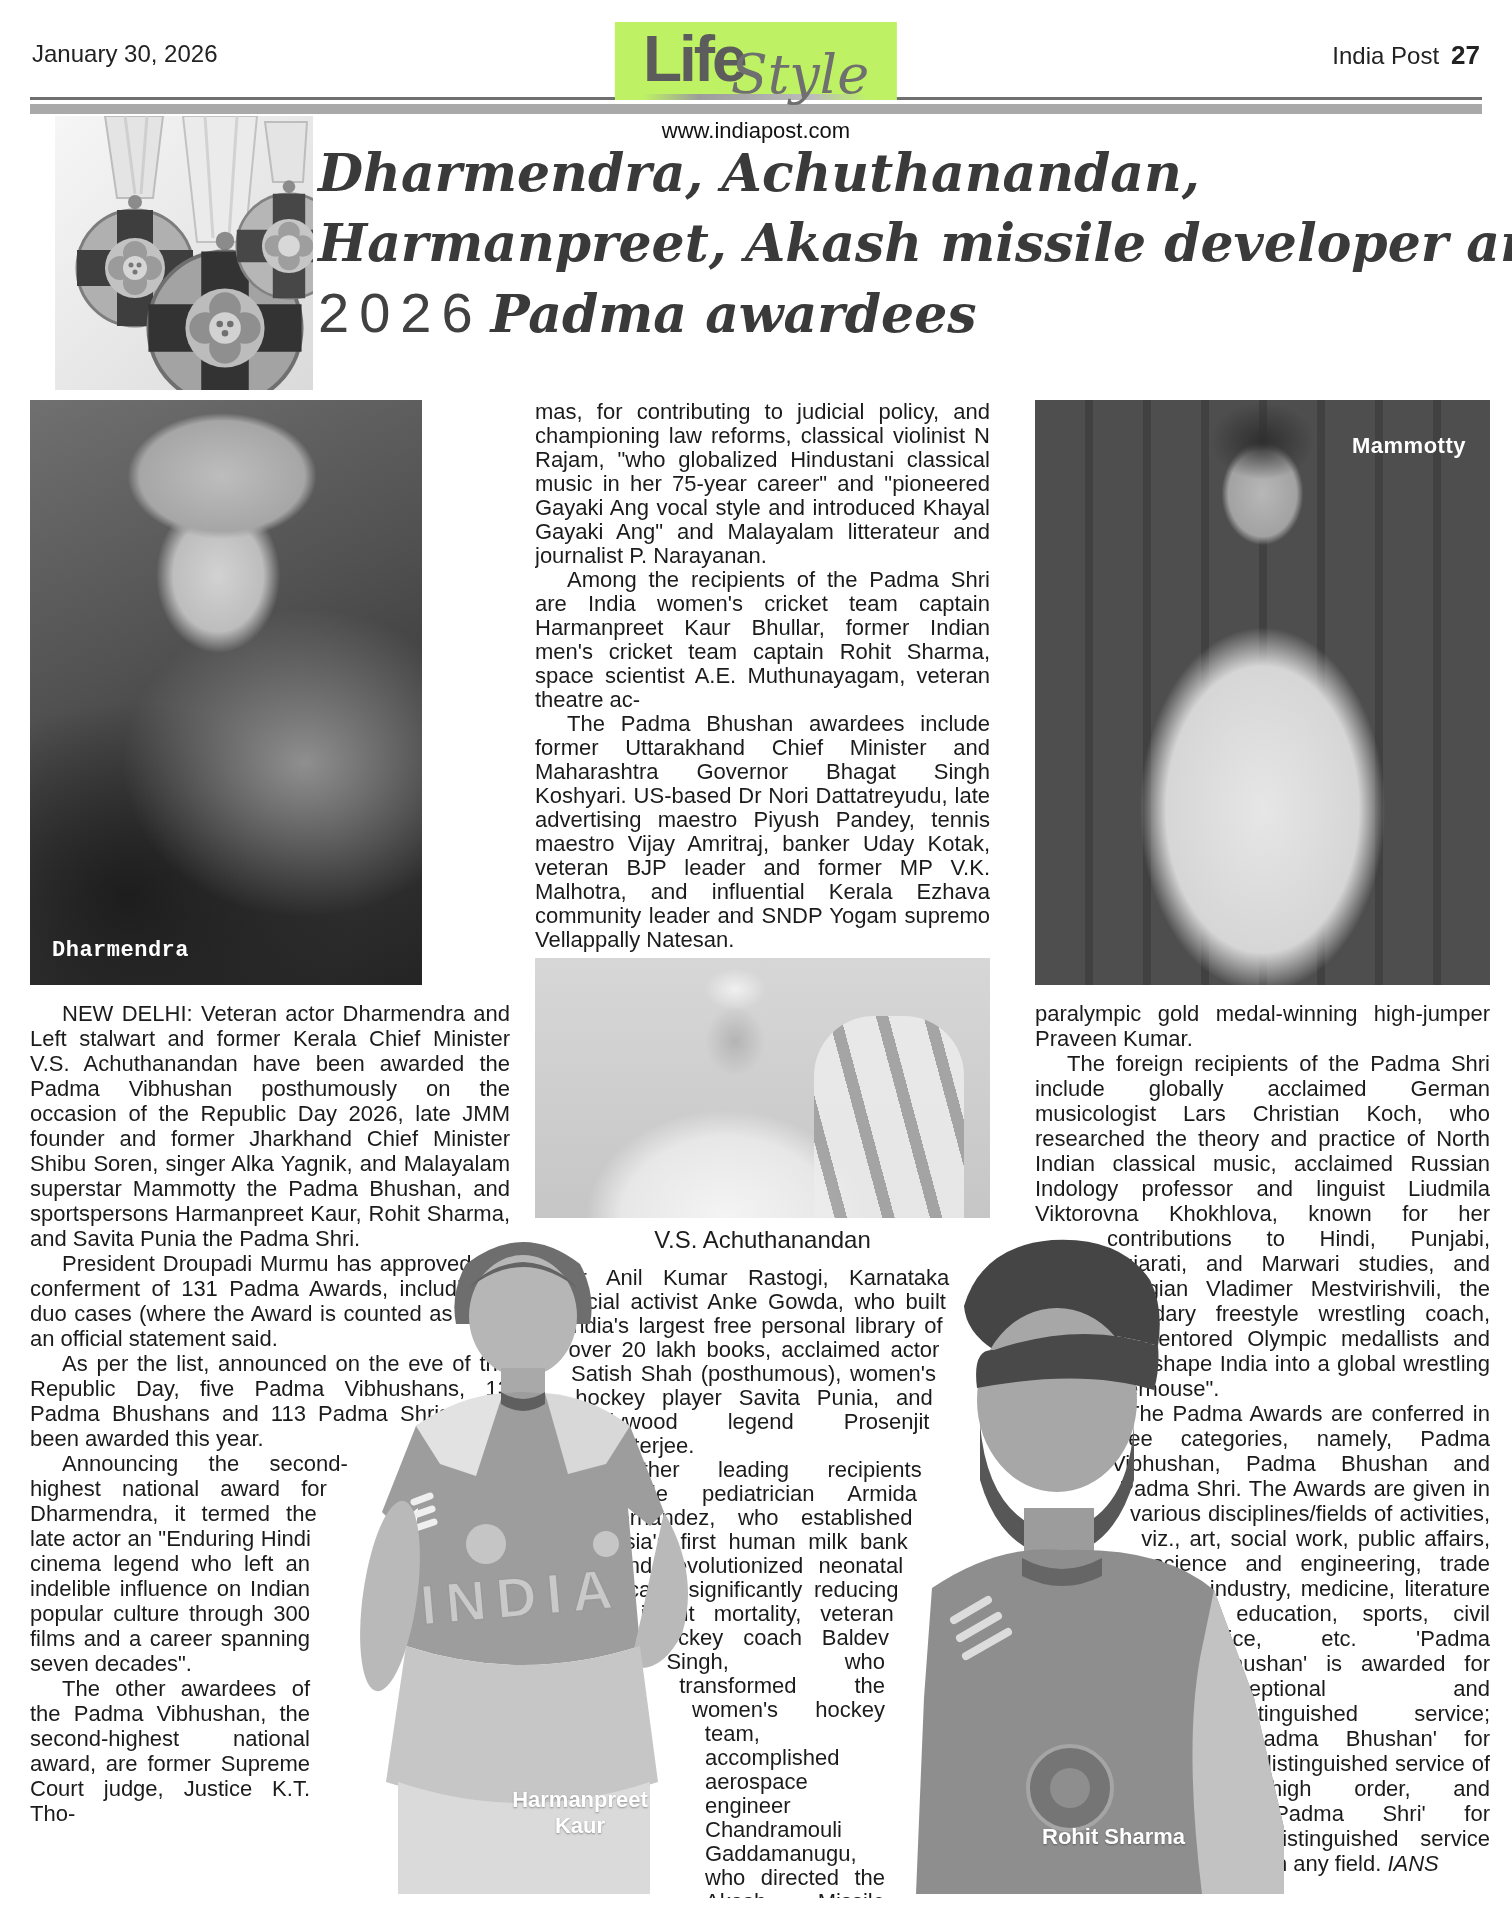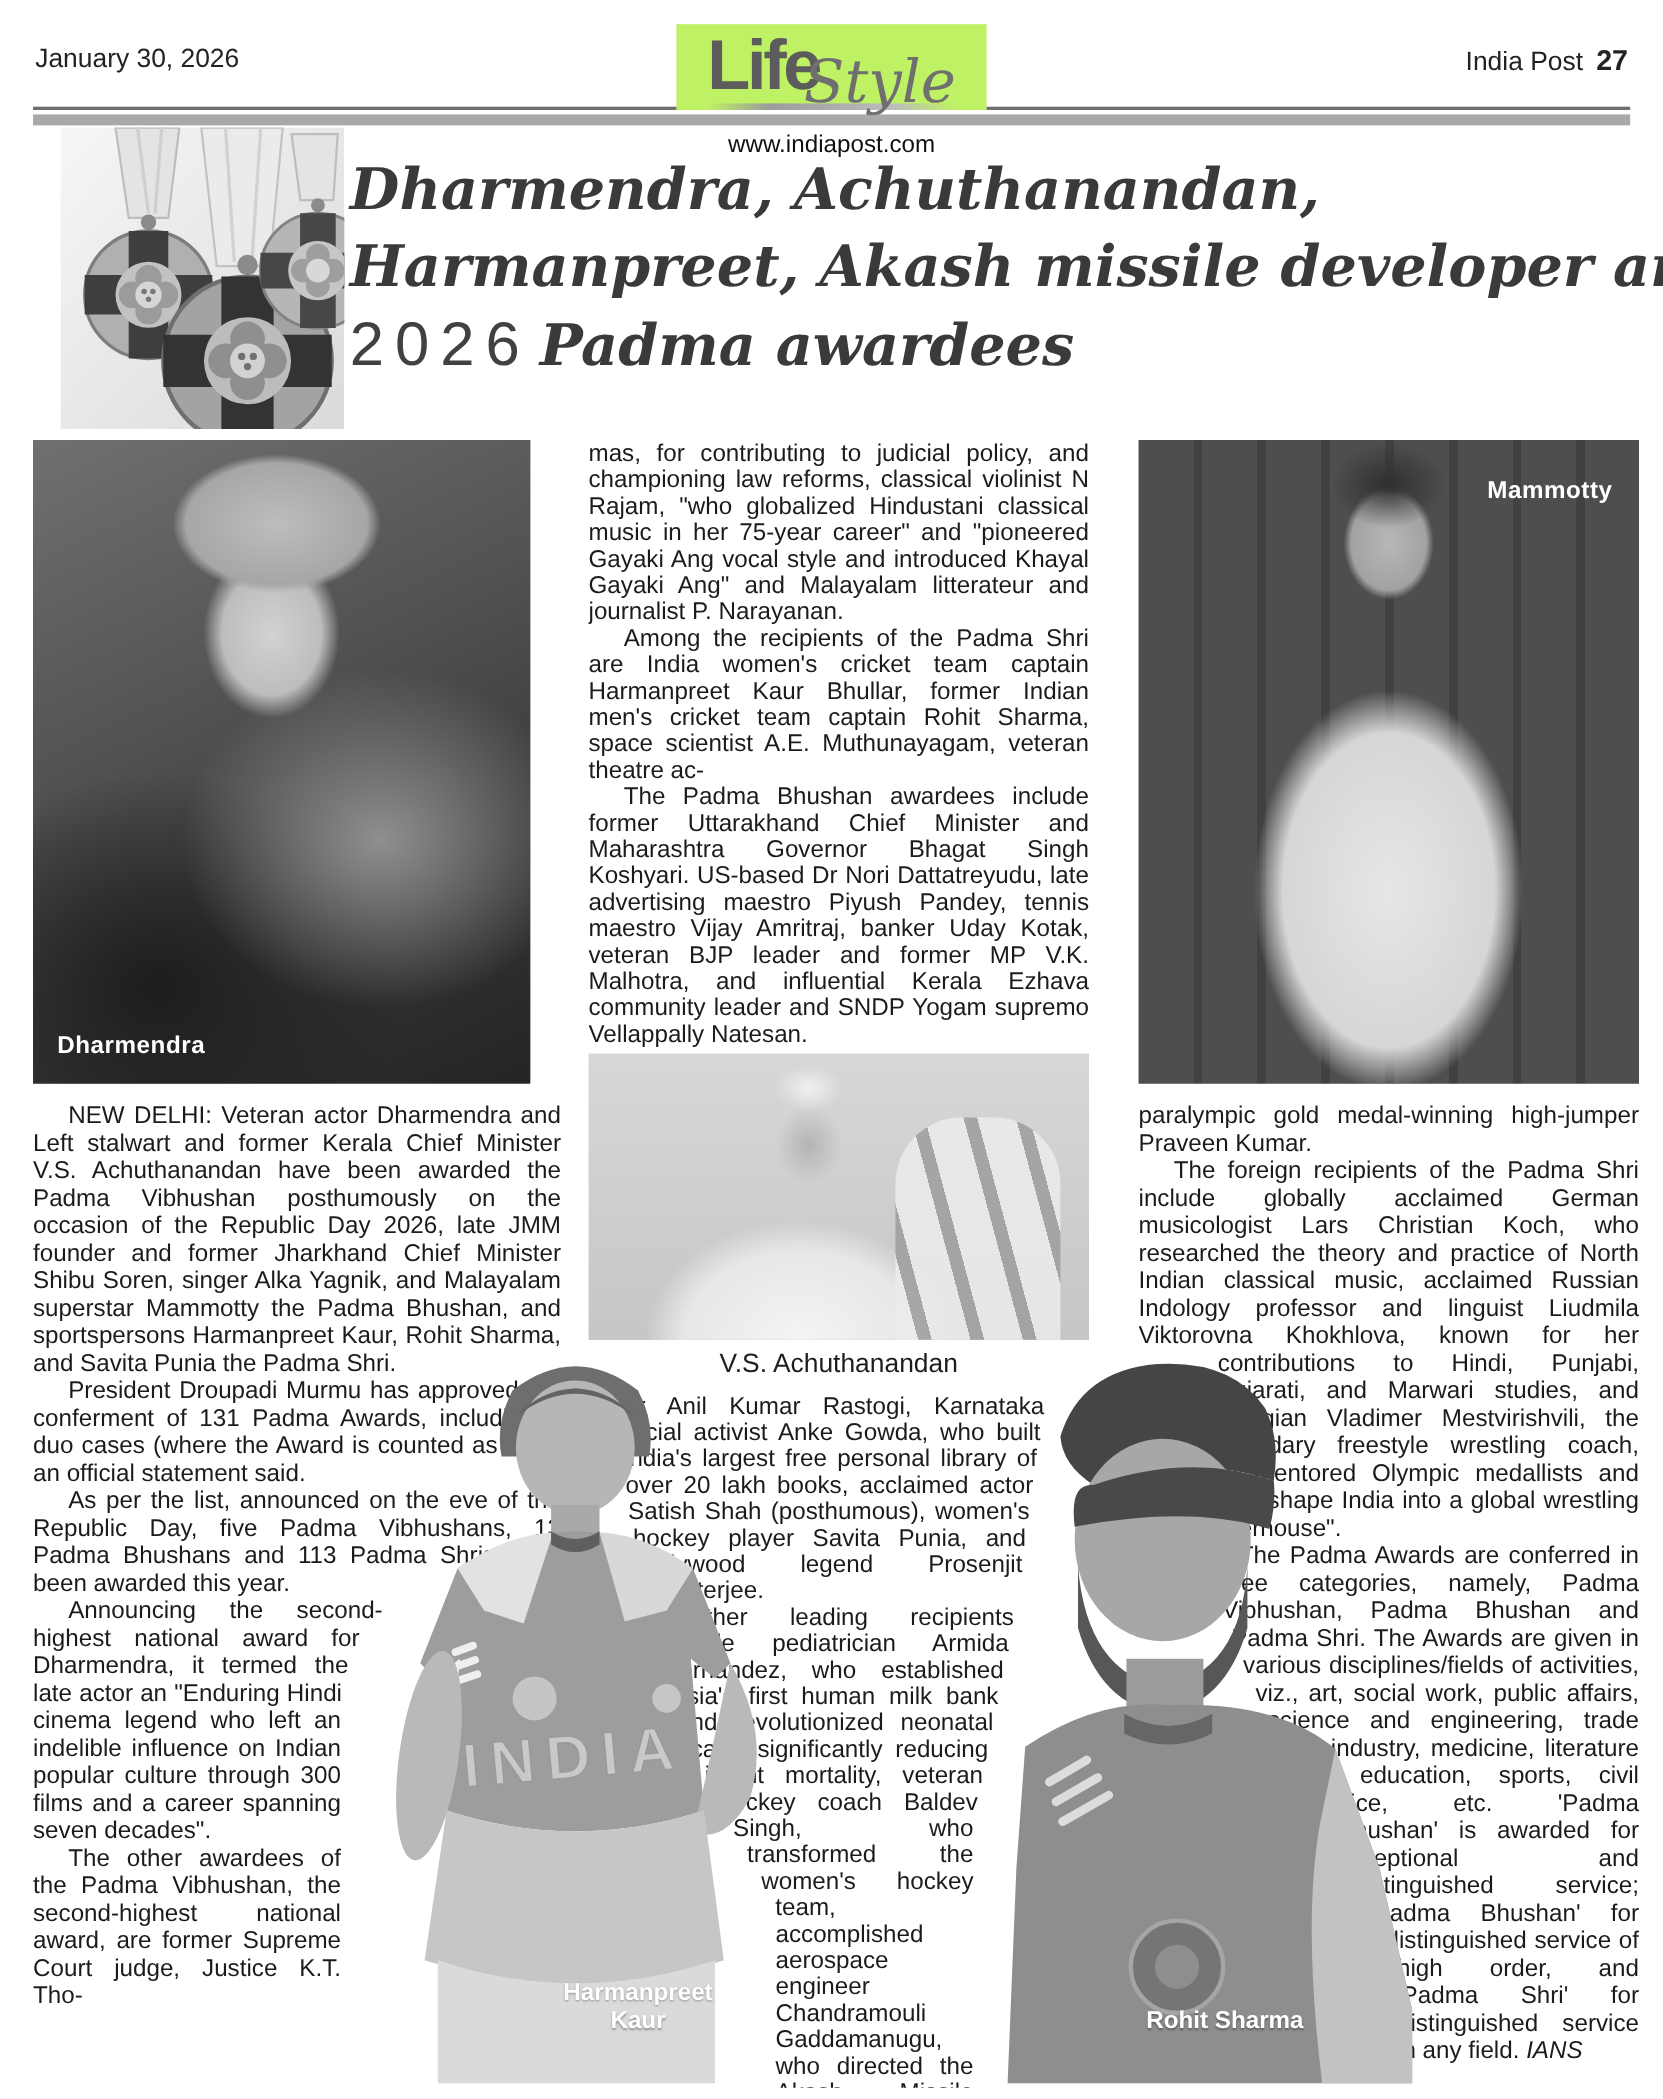--- a/index.html
+++ b/index.html
@@ -36,47 +36,47 @@
   .col1{left:30px;width:480px;height:1502px;}
   .col2{left:535px;width:455px;height:1498px;}
   .col3{left:1035px;width:455px;height:1494px;}
   .col p{margin:0;font-size:22px;line-height:25px;text-align:justify;text-indent:32px;color:#1b1b1b;}
   .col2 p{line-height:24px;}
   .cont p:first-child{text-indent:0;}
   .paras-after-photo{margin-top:16px;}
 
   
   .photo{position:relative;}
-  .photo-dharmendra{width:452px;height:585px;background-color:#3f3f3f;background-image:
+  .photo-dharmendra{width:392px;height:585px;background-color:#3f3f3f;background-image:
      radial-gradient(150px 100px at 49% 13%, #bdbdbd 0%, #a6a6a6 55%, rgba(166,166,166,0) 63%),
      radial-gradient(100px 125px at 48% 30%, #d2d2d2 0%, #bdbdbd 45%, rgba(189,189,189,0) 62%),
      radial-gradient(260px 220px at 70% 62%, #8f8f8f 0%, rgba(143,143,143,0) 70%),
      radial-gradient(300px 260px at 25% 85%, #1d1d1d 0%, rgba(29,29,29,0) 75%),
-     linear-gradient(155deg,#707070 0%,#525252 40%,#303030 80%,#242424 100%);}
+     linear-gradient(155deg,#707070 0%,#525252 40%,#303030 80%,#242424 100%); font-family: Liberation Mono, monospace;}
   .photo-mammotty{width:455px;height:585px;background-color:#454545;background-image:
      radial-gradient(75px 55px at 50% 7%, #2f2f2f 0%, rgba(47,47,47,0) 70%),
      radial-gradient(62px 78px at 50% 16%, #b7b7b7 0%, #a2a2a2 55%, rgba(162,162,162,0) 66%),
      radial-gradient(175px 260px at 50% 70%, #e6e6e6 0%, #d6d6d6 55%, rgba(214,214,214,0) 70%),
      repeating-linear-gradient(90deg,#4e4e4e 0px,#4e4e4e 50px,#414141 50px,#414141 58px);}
   .photo-achu{width:455px;height:260px;margin-top:6px;background-color:#d0d0d0;background-image:
      radial-gradient(44px 30px at 44% 12%, #f0f0f0 0%, rgba(240,240,240,0) 70%),
      radial-gradient(44px 52px at 44% 32%, #b4b4b4 0%, rgba(180,180,180,0) 68%),
      radial-gradient(175px 135px at 42% 100%, #f4f4f4 0%, #e7e7e7 60%, rgba(231,231,231,0) 80%),
      linear-gradient(#d7d7d7,#c6c6c6);}
   .towel{position:absolute;right:26px;top:58px;width:150px;height:202px;border-radius:60px 60px 0 0;
      background:repeating-linear-gradient(75deg,#ececec 0 20px,#9d9d9d 20px 32px,#ececec 32px 46px);opacity:.85;}
   .cap-overlay{position:absolute;font-weight:bold;color:#fff;font-size:22px;letter-spacing:.5px;margin-top:11px;}
   .cap-dh{left:22px;bottom:22px;}
   .cap-mm{right:24px;top:22px;}
   .cap-achu{text-align:center;font-size:24px;color:#1d1d1d;margin:8px 0 12px;text-indent:0;}
 
   
   .photo-harman{position:absolute;left:298px;top:1212px;width:440px;height:682px;z-index:2;}
   .photo-rohit{position:absolute;left:902px;top:1226px;width:382px;height:668px;z-index:2;}
-  .cap-harman{position:absolute;left:282px;bottom:44px;transform:translateX(-50%);text-align:center;
+  .cap-harman{position:absolute;left:282px;bottom:55px;transform:translateX(-50%);text-align:center;
      color:#fff;font-weight:bold;font-size:22px;line-height:26px;z-index:3;text-shadow:0 1px 2px rgba(0,0,0,.35);}
   .cap-rohit{position:absolute;left:140px;bottom:44px;color:#fff;font-weight:bold;font-size:22px;z-index:3;
      text-shadow:0 1px 2px rgba(0,0,0,.35);}
 
   
   .sp{display:block;}
   .sp-col1{float:right;width:200px;height:412px;shape-margin:10px;
      shape-outside:polygon(100% 0%,36% 0%,10% 15%,0% 36%,0% 100%,100% 100%);}
   .sp-col2-l{float:left;width:170px;height:660px;shape-margin:10px;
      shape-outside:polygon(0% 0%,8% 0%,16% 20%,42% 48%,100% 76%,100% 100%,0% 100%);}

